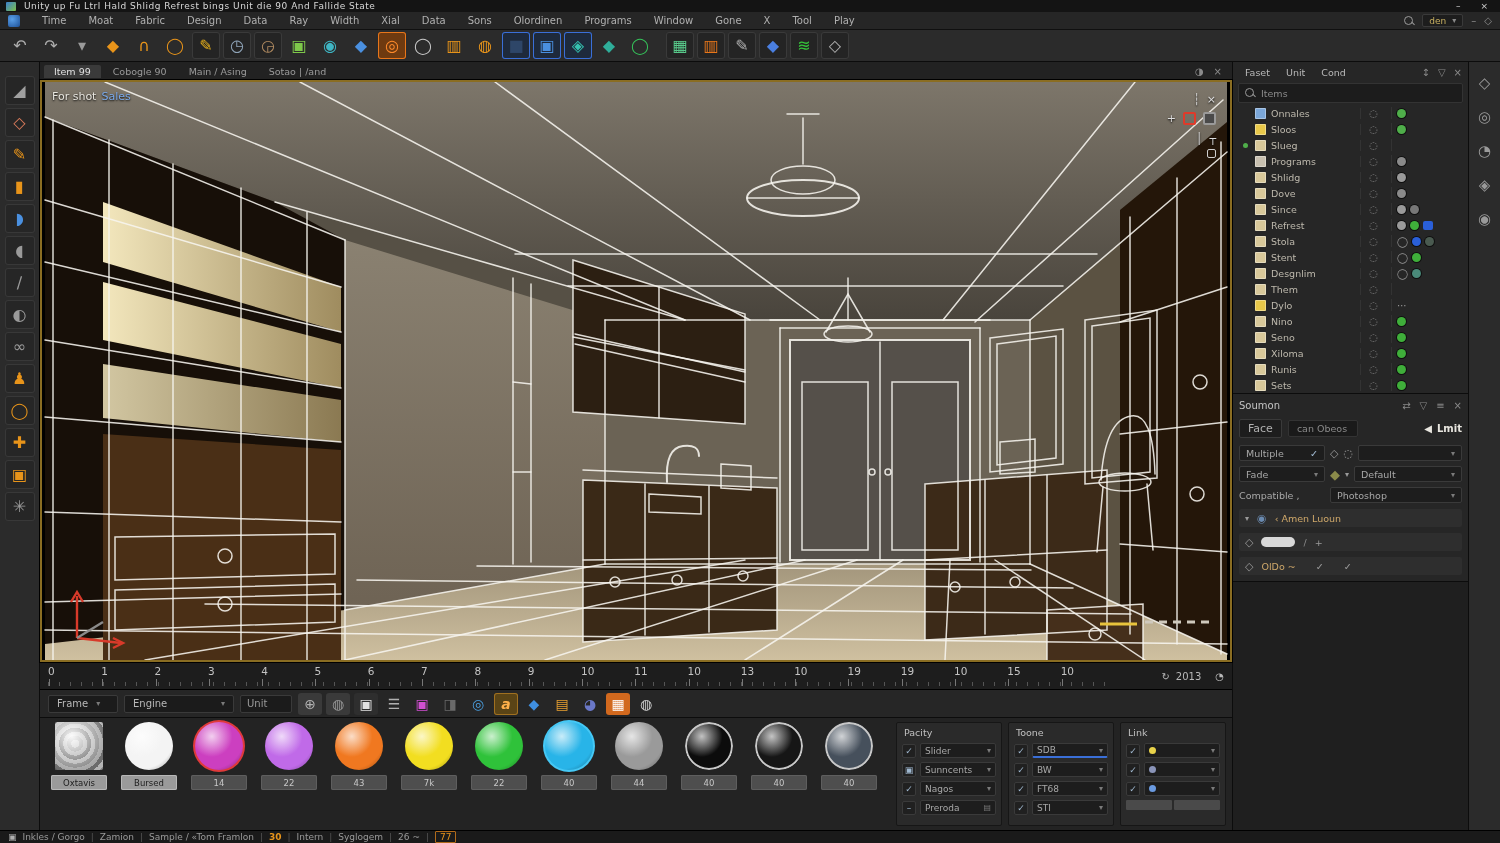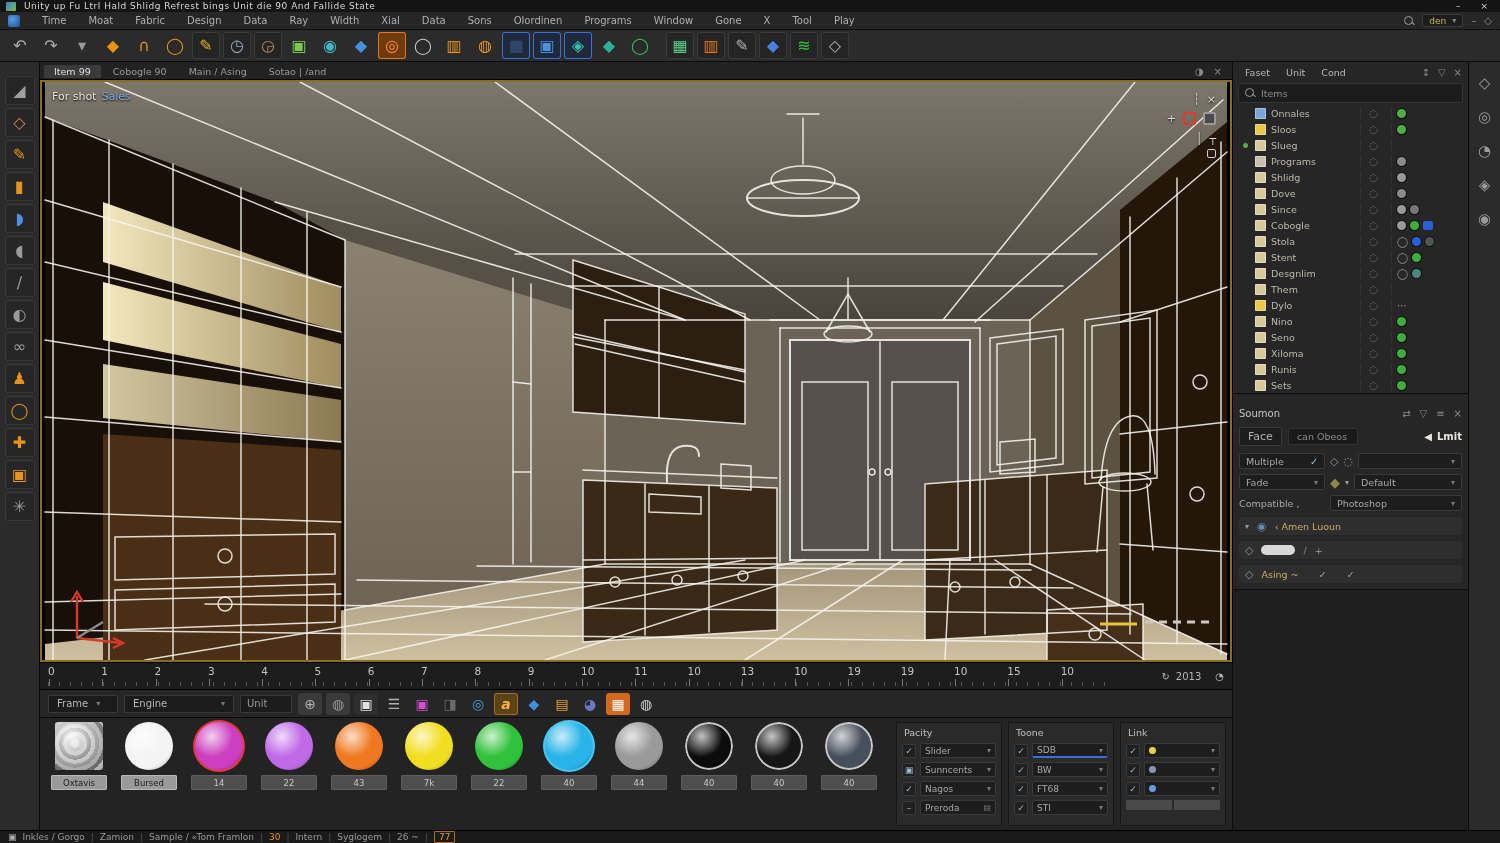--- a/index.html
+++ b/index.html
@@ -103,21 +103,21 @@
   .orow { height:16px; display:flex; align-items:center; gap:5px; font-size:9.5px; position:relative; padding-left:14px; }
   .orow .ldot { position:absolute; left:2px; width:5px; height:5px; border-radius:50%; }
   .ochip { width:11px; height:11px; border-radius:1px; box-shadow:inset 0 0 0 1px rgba(255,255,255,.35); }
   .oname { width:84px; color:#bdb8ac; white-space:nowrap; overflow:hidden; }
   .ovis { width:26px; color:#8a8a8a; font-size:10px; border-left:1px solid #333; text-align:center; }
   .odots { display:flex; gap:4px; align-items:center; border-left:1px solid #333; padding-left:5px; min-height:12px; flex:1; }
   .odot { width:9px; height:9px; border-radius:50%; box-shadow:0 0 0 1px rgba(0,0,0,.6); }
   .osq { width:10px; height:9px; border-radius:2px; }
   .ocir { color:#9a9a9a; font-size:10px; line-height:9px; }
 
-  .attrs { border-top:1px solid #0c0c0c; padding:8px 6px 6px 6px; }
+  .attrs { border-top:1px solid #0c0c0c; padding:0 6px 6px 6px; }
   .atheader { height:22px; display:flex; align-items:center; font-size:10px; color:#c4c4c4; gap:10px; }
   .atheader .ics { margin-left:auto; display:flex; gap:9px; color:#8a8a8a; }
   .attabs { height:24px; display:flex; align-items:center; gap:6px; }
   .attab { background:#1d1d1d; border:1px solid #3a3a3a; border-radius:2px; font-size:11px; padding:2px 8px; color:#b0b0b0; }
   .atfield { background:#1a1a1a; border:1px solid #333; border-radius:2px; font-size:9.5px; padding:2px 8px; color:#8a8a8a; min-width:70px; }
   .atlimit { margin-left:auto; color:#e8e6df; font-weight:bold; font-size:10px; display:flex; gap:5px; align-items:center; }
   .arow { display:flex; align-items:center; gap:5px; margin-top:5px; }
   .asel { height:16px; background:#1d1d1d; border:1px solid #3a3a3a; border-radius:2px; font-size:9.5px; color:#a8a8a8; display:flex; align-items:center; gap:6px; padding:0 6px; }
   .asel .chev { color:#7a7a7a; font-size:8px; }
   .aico { color:#9a9a9a; font-size:11px; }
@@ -722,21 +722,21 @@
             <span class="ochip" style="background: rgb(216, 200, 154);"></span>
             <span class="oname">Since</span>
             <span class="ovis">◌</span>
             <span class="odots">
               <span class="odot" style="background: rgb(154, 154, 154);"></span>
               <span class="odot" style="background: rgb(119, 119, 119);"></span>
             </span>
           </div>
           <div class="orow">
             <span class="ochip" style="background: rgb(216, 200, 154);"></span>
-            <span class="oname">Cobogle</span>
+            <span class="oname">Refrest</span>
             <span class="ovis">◌</span>
             <span class="odots">
               <span class="odot" style="background: rgb(154, 154, 154);"></span>
               <span class="odot" style="background: rgb(63, 174, 58);"></span>
               <span class="osq" style="background: rgb(42, 95, 216);"></span>
             </span>
           </div>
           <div class="orow">
             <span class="ochip" style="background: rgb(216, 200, 154);"></span>
             <span class="oname">Stola</span>
@@ -876,21 +876,21 @@
           <span class="warm">‹ Amen Luoun</span>
         </div>
         <div class="subrow">
           <span class="aico">◇</span>
           <span class="pill"></span>
           <span style="color:#8a8a8a;">/</span>
           <span style="color:#9a9a9a;">+</span>
         </div>
         <div class="subrow">
           <span class="aico">◇</span>
-          <span class="warm">Asing ~</span>
+          <span class="warm">OlDo ~</span>
           <span style="color:#9a9a9a;margin-left:12px;">✓</span>
           <span style="color:#9a9a9a;margin-left:12px;">✓</span>
         </div>
       </div>
       <div class="rightempty"></div>
     </div>
 
     <div class="rstrip" id="rstrip">
         <div class="rsi">◇</div>
         <div class="rsi">◎</div>
@@ -902,21 +902,21 @@
 
   <div class="statusbar">
     <span style="color:#b0b0b0;">▣</span>
     <span id="statussegs" style="display:flex;gap:6px;align-items:center;">
         <span class="seg">Inkles / Gorgo</span>
         <span class="sep">|</span>
         <span class="seg">Zamion</span>
         <span class="sep">|</span>
         <span class="seg">Sample / «Tom Framlon</span>
         <span class="sep">|</span>
-        <span class="seg" style="color: rgb(232, 148, 26);">30</span>
+        <span class="seg" style="color: rgb(232, 148, 26); font-weight: bold;">30</span>
         <span class="sep">|</span>
         <span class="seg">Intern</span>
         <span class="sep">|</span>
         <span class="seg">Syglogem</span>
         <span class="sep">|</span>
         <span class="seg">26 ~</span>
         <span class="sep">|</span>
         <span class="seg boxed" style="color: rgb(232, 148, 26);">77</span>
       </span>
   </div>

